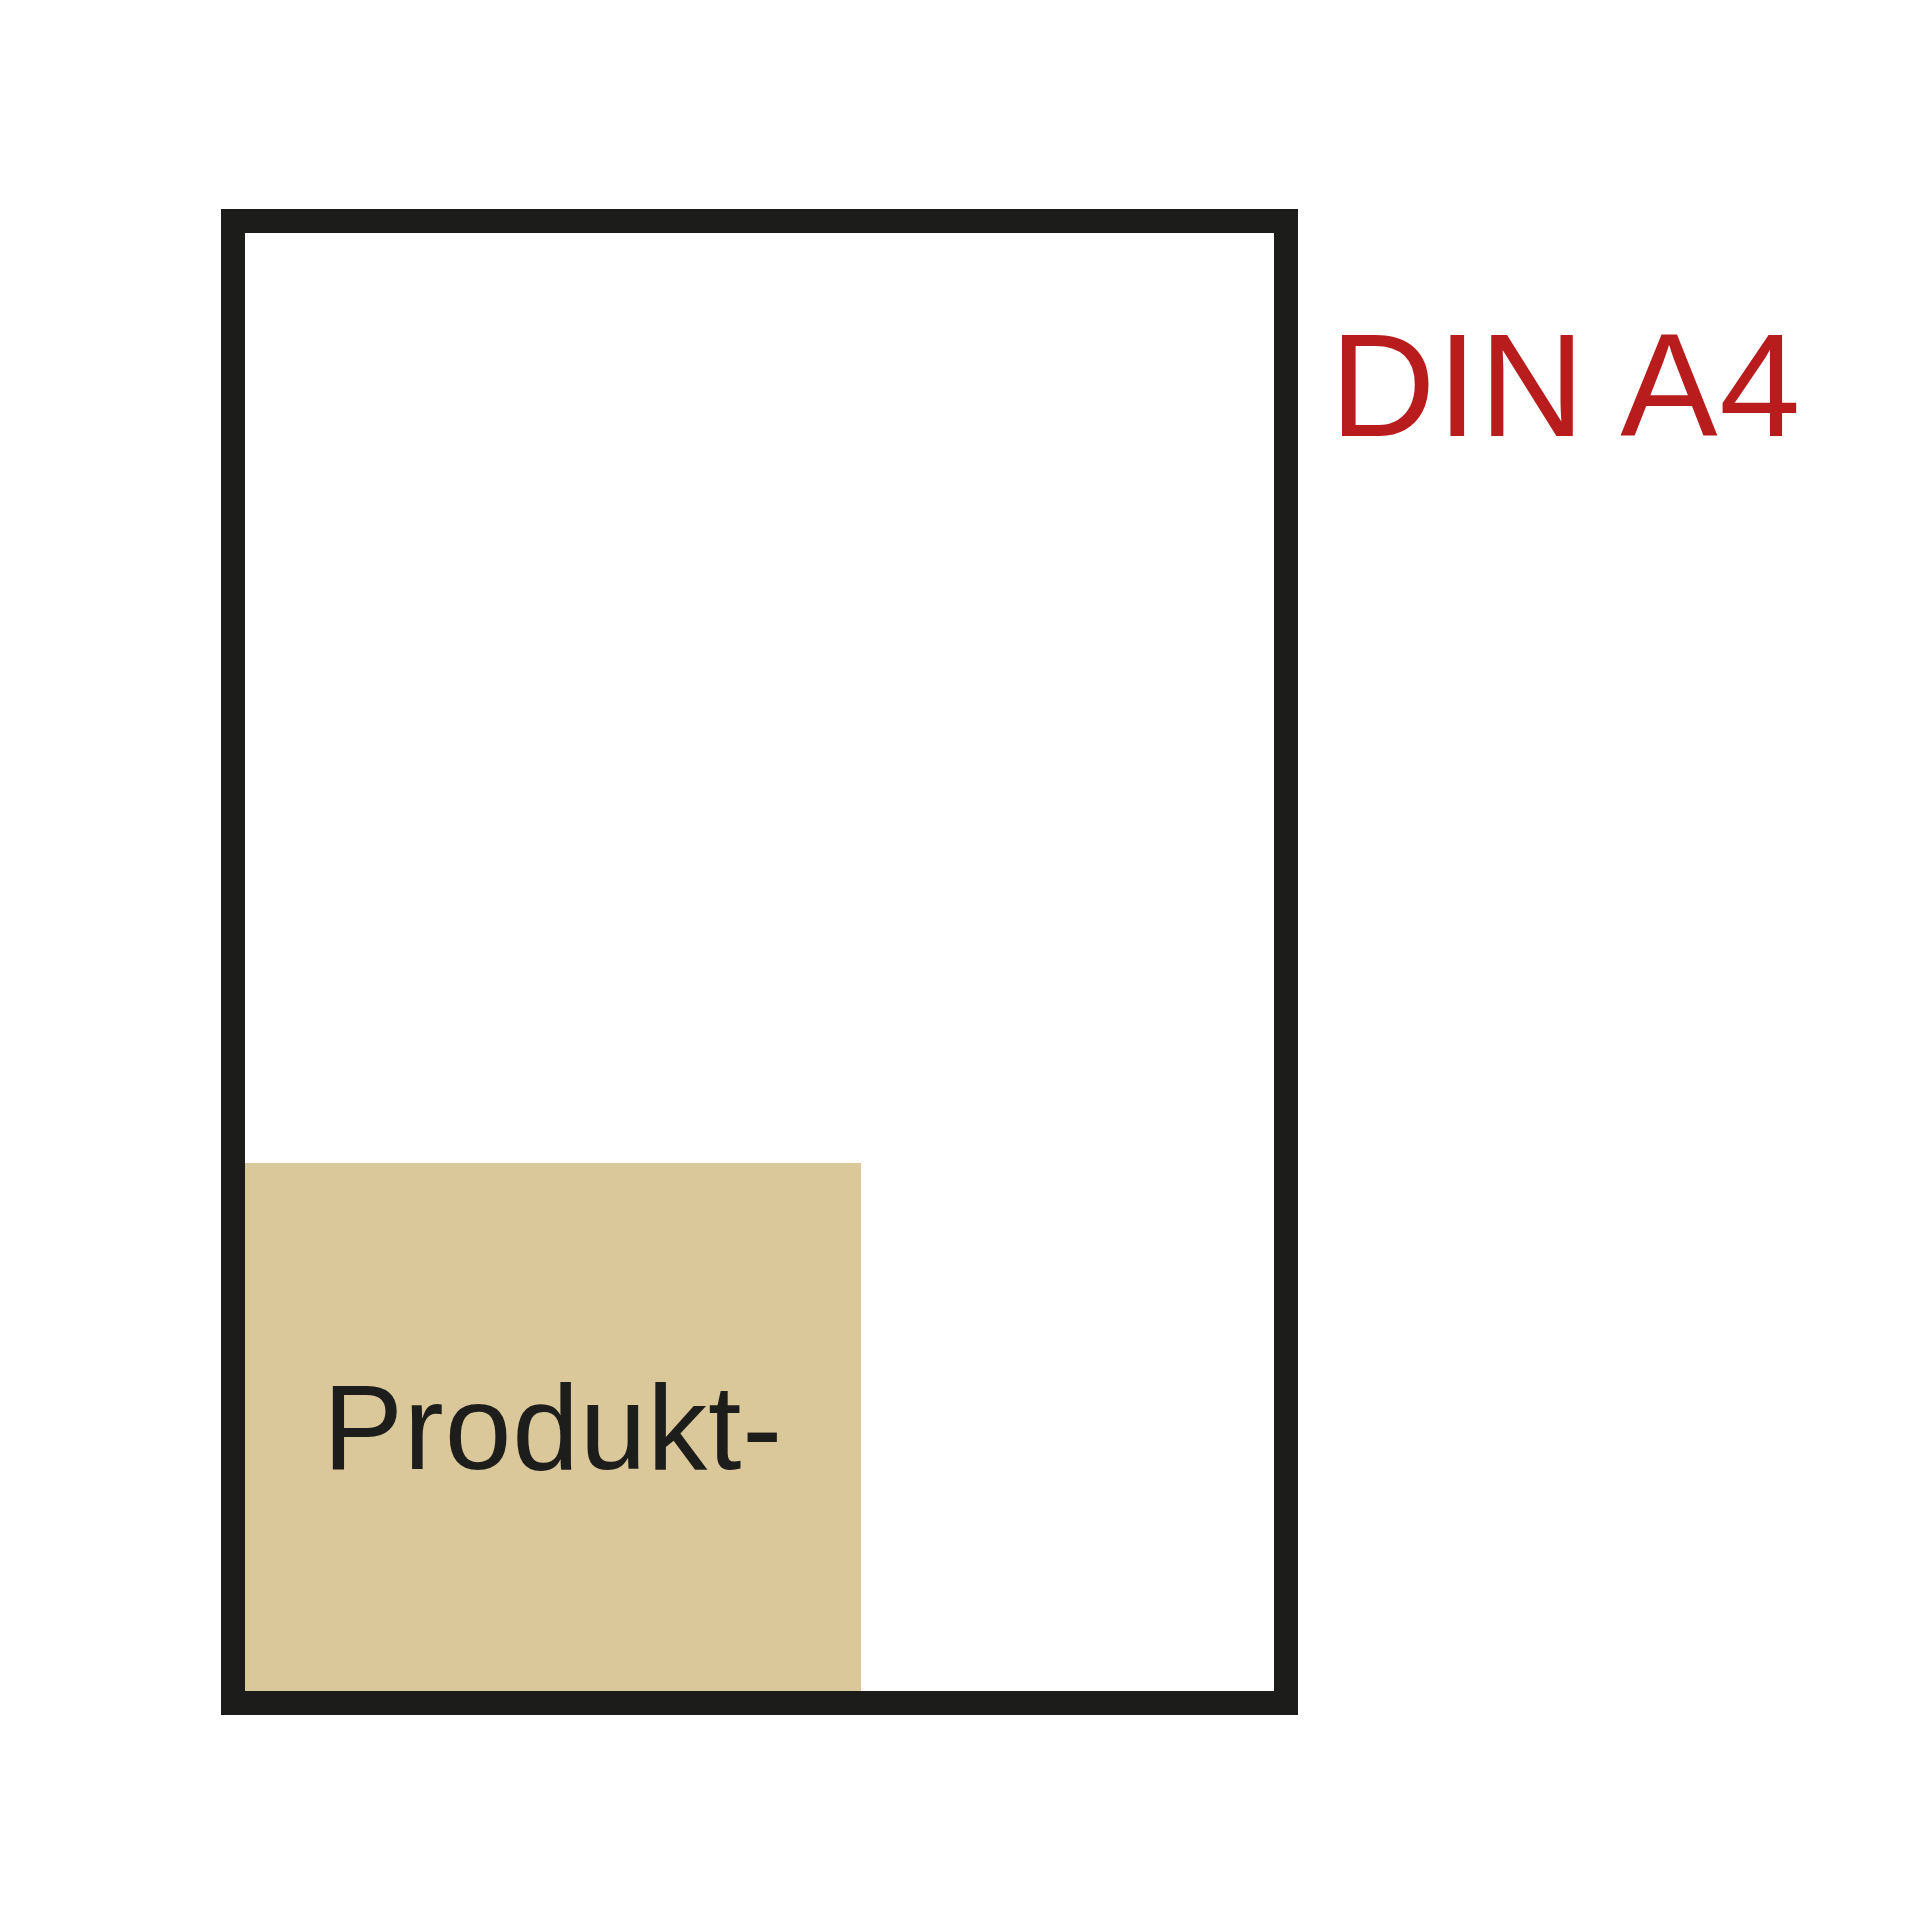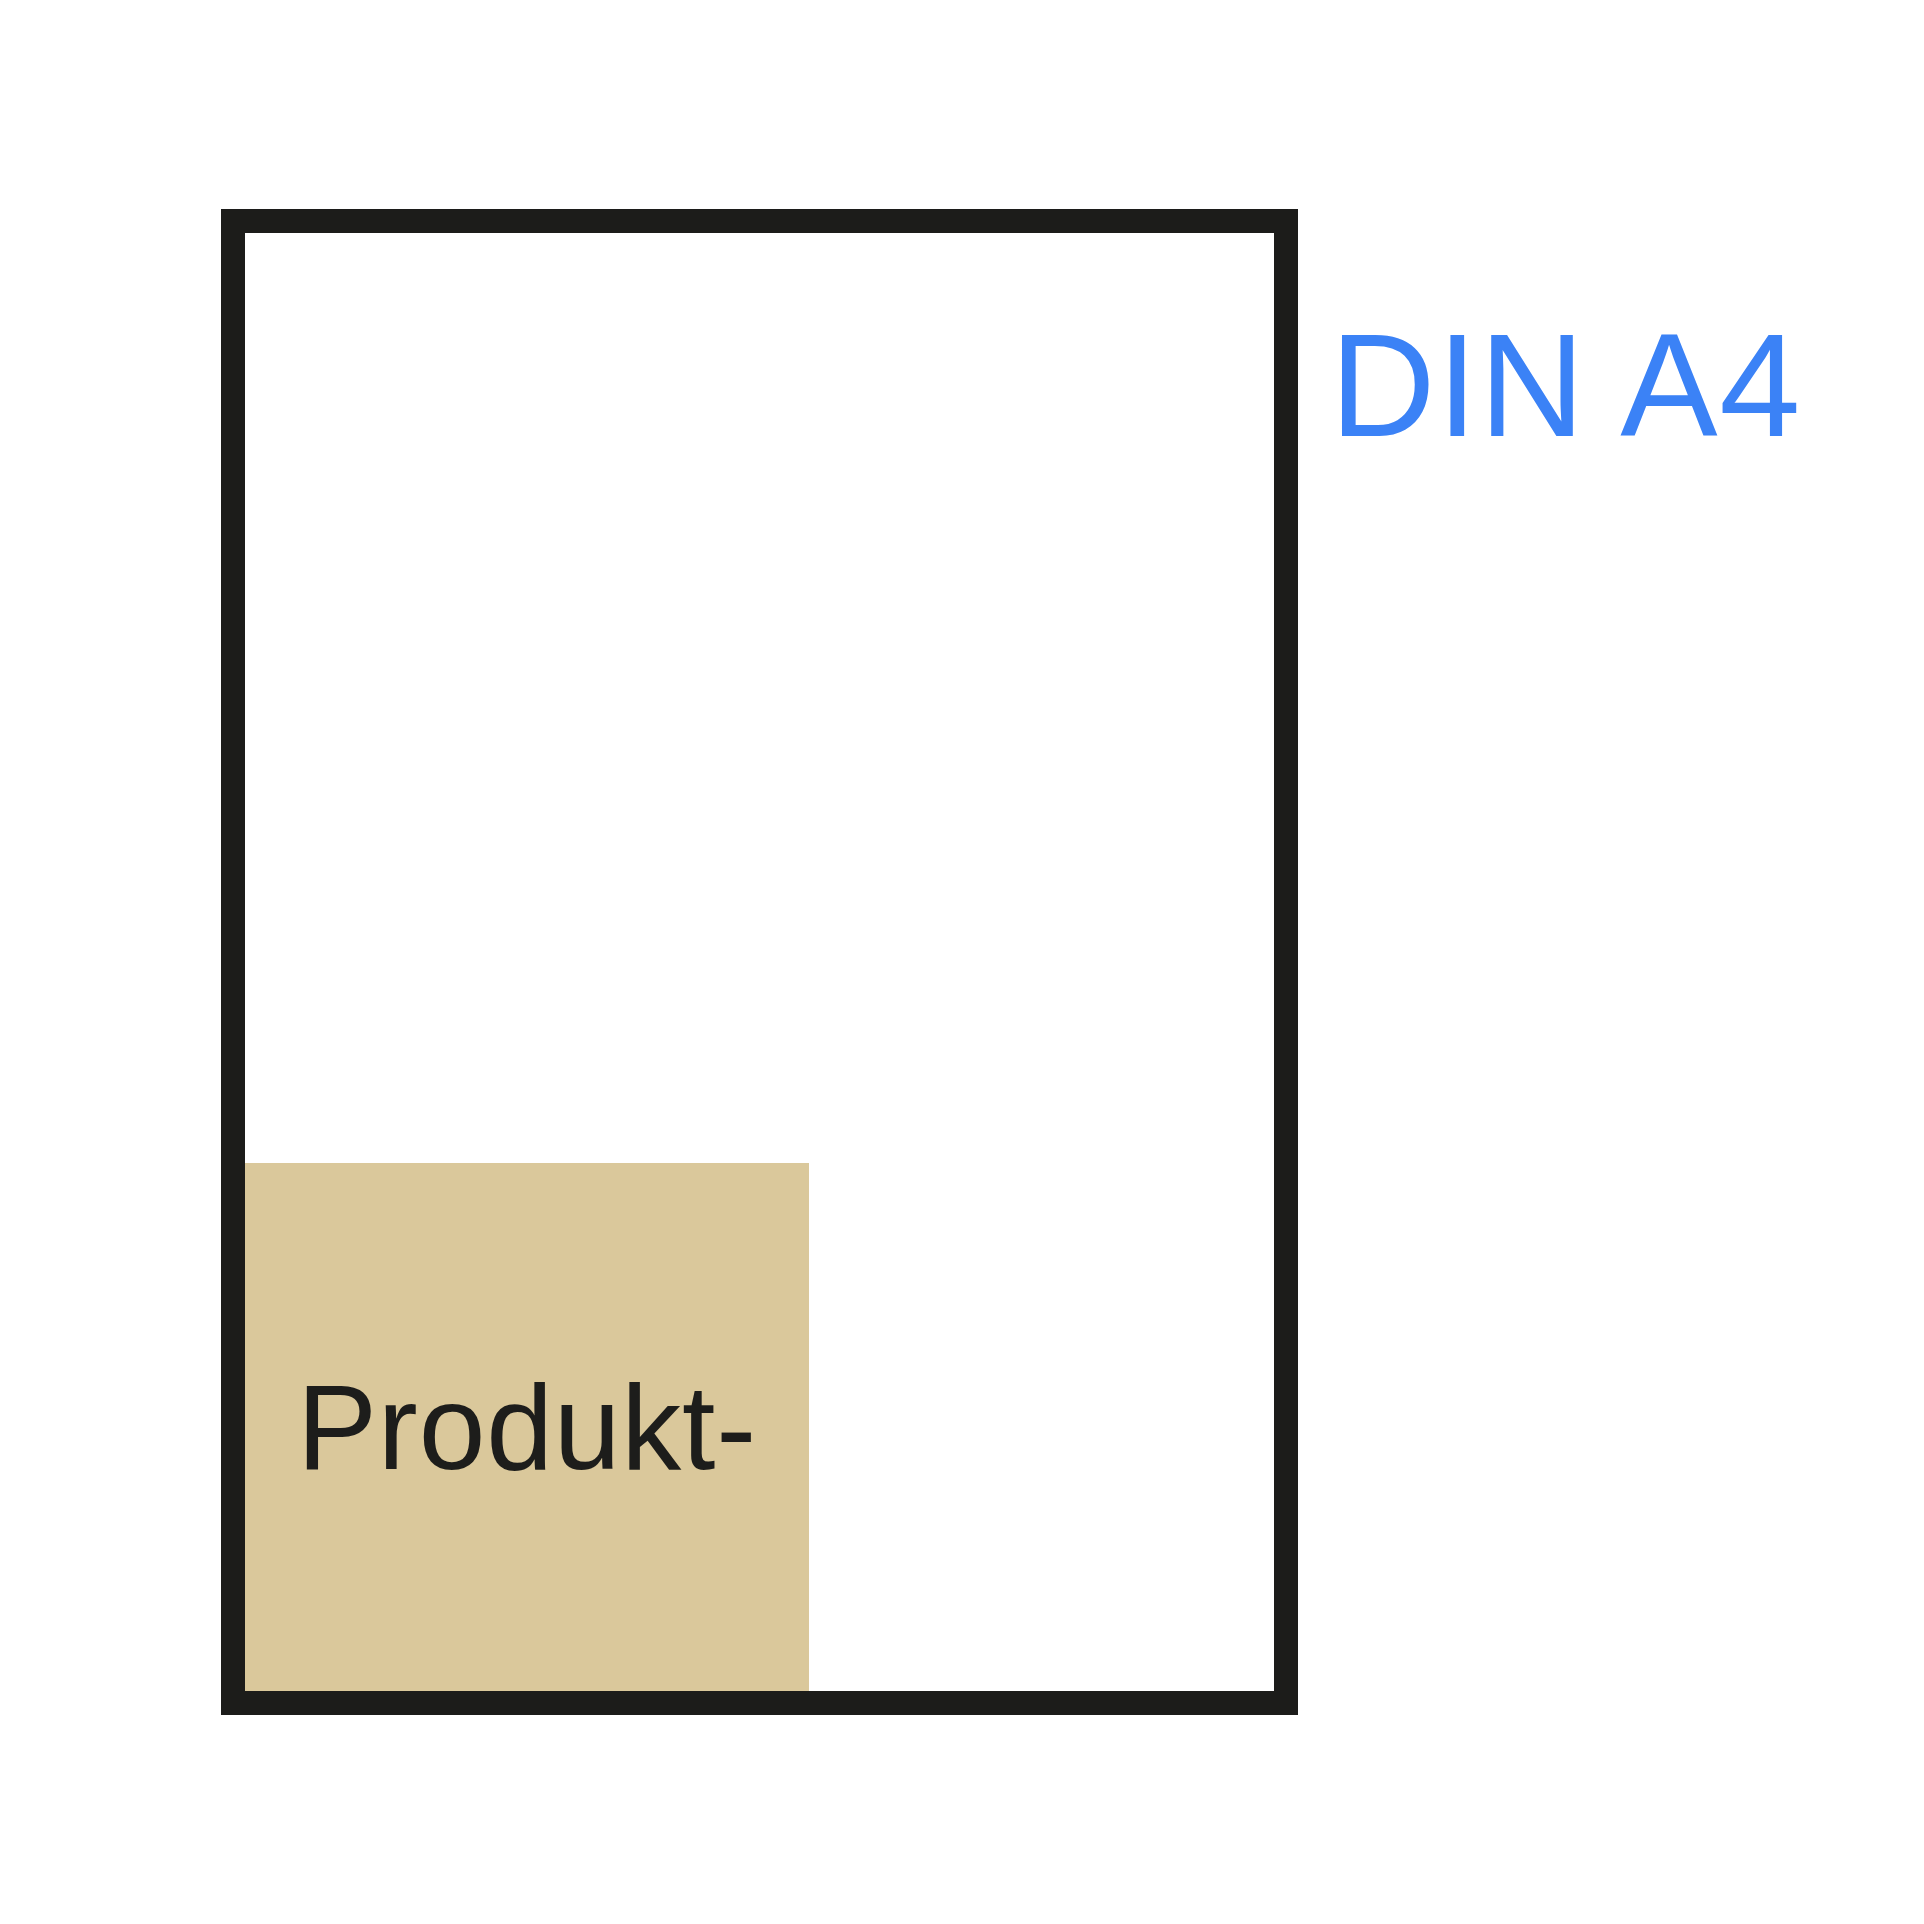--- a/index.html
+++ b/index.html
@@ -24,21 +24,21 @@
     height: 1506px;
     box-sizing: border-box;
     border: 24px solid #1c1c1a;
     background: #ffffff;
   }
   
   .product-box {
     position: absolute;
     left: 0;
     bottom: 0;
-    width: 564px;
+    width: 616px;
     height: 528px;
     background: #dac89b;
     display: flex;
     align-items: center;
     justify-content: center;
   }
   .product-label {
     text-align: center;
     color: #1d1d1b;
     font-size: 120px;
@@ -47,21 +47,21 @@
     letter-spacing: 0.8px;
   }
   .product-label .line {
     display: block;
   }
   
   .din-label {
     position: absolute;
     left: 1330px;
     top: 313px;
-    color: #3b82f6;
+    color: #b91c1c;
     font-size: 146px;
     font-weight: 300;
     line-height: 1;
     letter-spacing: 1.6px;
     white-space: nowrap;
   }
 </style>
 </head>
 <body>
 

